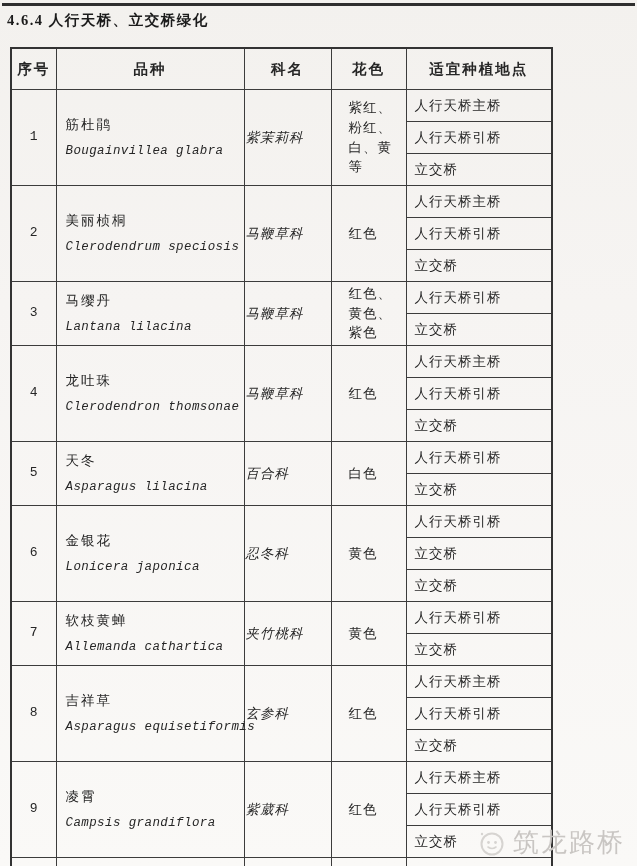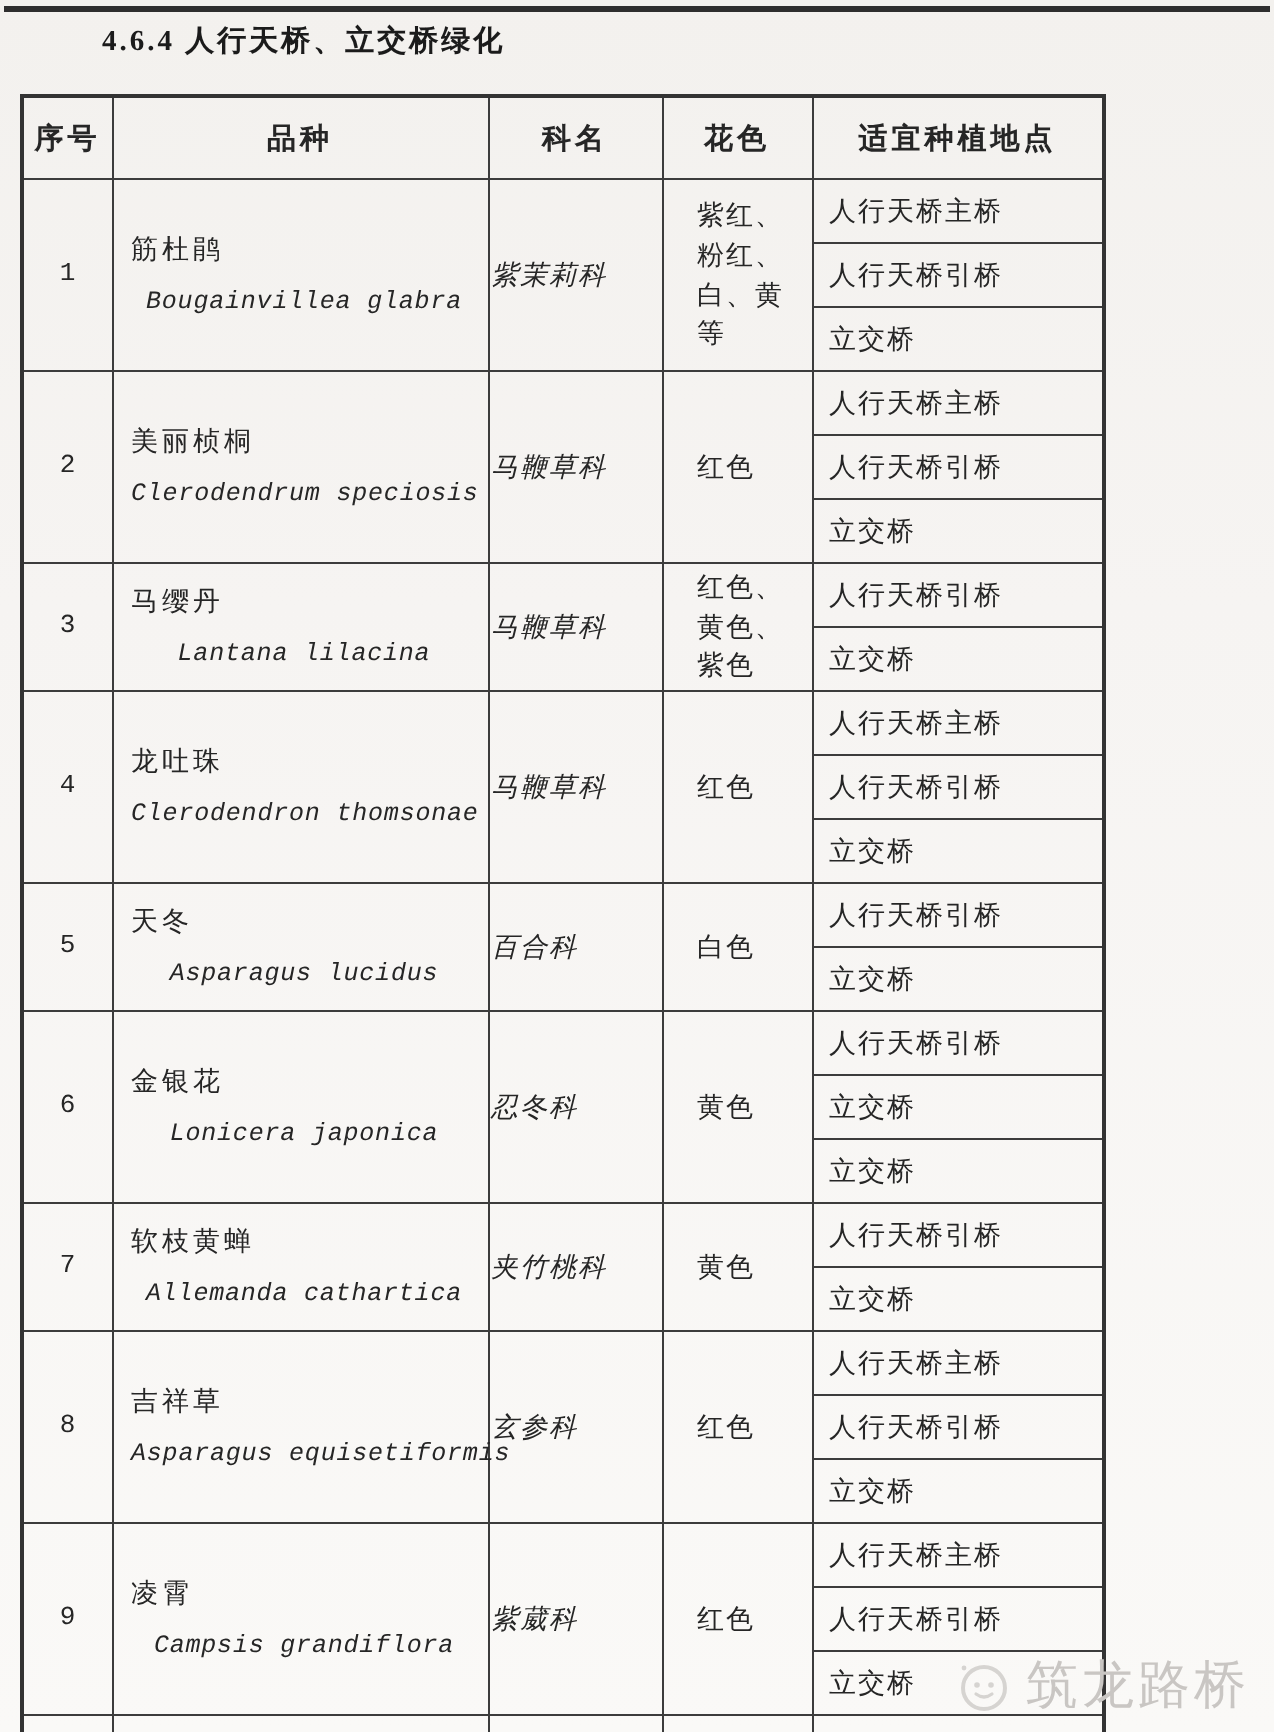--- a/index.html
+++ b/index.html
@@ -8,42 +8,42 @@
     background:#f7f5f2;
     font-family:"Liberation Serif", serif;
     color:#222;
     overflow:hidden;
   }
   .page{position:relative;width:637px;height:866px;
     background:linear-gradient(180deg,#f3f1ee 0%,#f6f4f2 35%,#faf9f7 100%);}
   .top-rule{position:absolute;top:3px;left:2px;width:633px;height:3px;background:#2e2e2e;}
   .doc-title{
     position:absolute;top:11px;left:7px;
-    font-size:14.5px;letter-spacing:1.5px;color:#1b1b1b;font-weight:bold;margin-left:44px;
+    font-size:14.5px;letter-spacing:1.5px;color:#1b1b1b;font-weight:bold;
   }
   table.plant-table{
     position:absolute;top:47px;left:10px;width:541px;
     border-collapse:collapse;table-layout:fixed;
     border:2.5px solid #333;
   }
   .plant-table th,.plant-table td{
     border:1.5px solid #3c3c3c;
     color:#262626;
   }
   .plant-table th{
     height:40px;font-size:14.5px;font-weight:bold;
     text-align:center;letter-spacing:2px;padding:0;margin-left:47px;
   }
   .plant-table td{font-size:13.5px;padding:2px 5px;vertical-align:middle;line-height:1.45;}
   td.c-num{text-align:center;font-family:"Liberation Mono", monospace;font-size:13px;letter-spacing:0;}
   td.c-species{padding-left:9px;margin-left:20px;}
   .cn-name{letter-spacing:2px;margin-bottom:7px;}
   .latin-name{
     font-family:"Liberation Mono", monospace;font-style:italic;
-    font-size:12.5px;letter-spacing:0.4px;white-space:nowrap;text-align:center;
+    font-size:12.5px;letter-spacing:0.4px;white-space:nowrap;
   }
   td.c-family{letter-spacing:1px;padding-left:1px;font-style:italic;}
   td.c-color{letter-spacing:1px;padding-left:17px;word-break:break-all;}
   td.c-loc{height:27px;letter-spacing:1px;padding-left:8px;}
   .watermark{
     position:absolute;right:12px;bottom:6px;
     display:flex;align-items:center;gap:7px;
     color:#c9c6c3;font-size:26px;letter-spacing:2px;
     font-family:"Liberation Serif", serif;
   }
@@ -132,21 +132,21 @@
         <tr class="">
           <td class="c-loc">人行天桥引桥</td>
         </tr>
         <tr class="">
           <td class="c-loc">立交桥</td>
         </tr>
         <tr class="">
           <td class="c-num" rowspan="2">5</td>
           <td class="c-species" rowspan="2">
             <div class="cn-name">天冬</div>
-            <div class="latin-name">Asparagus lucidus</div>
+            <div class="latin-name">Asparagus lilacina</div>
           </td>
           <td class="c-family" rowspan="2">百合科</td>
           <td class="c-color" rowspan="2">白色</td>
           <td class="c-loc">人行天桥引桥</td>
         </tr>
         <tr class="">
           <td class="c-loc">立交桥</td>
         </tr>
         <tr class="">
           <td class="c-num" rowspan="3">6</td>

